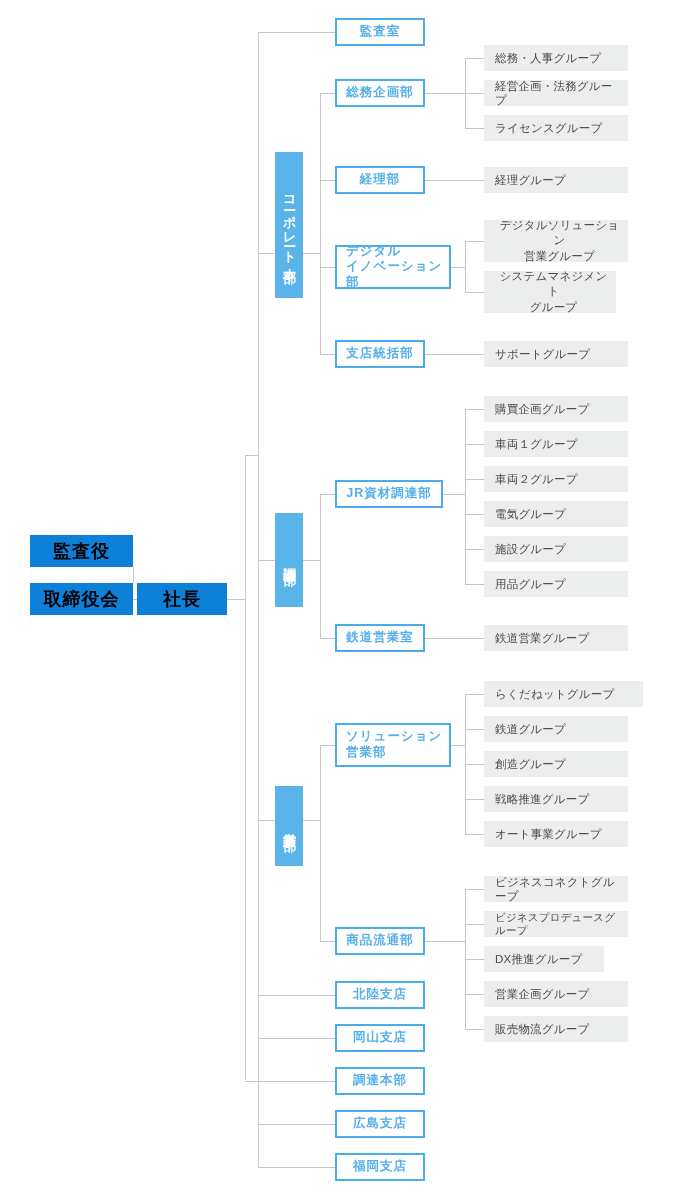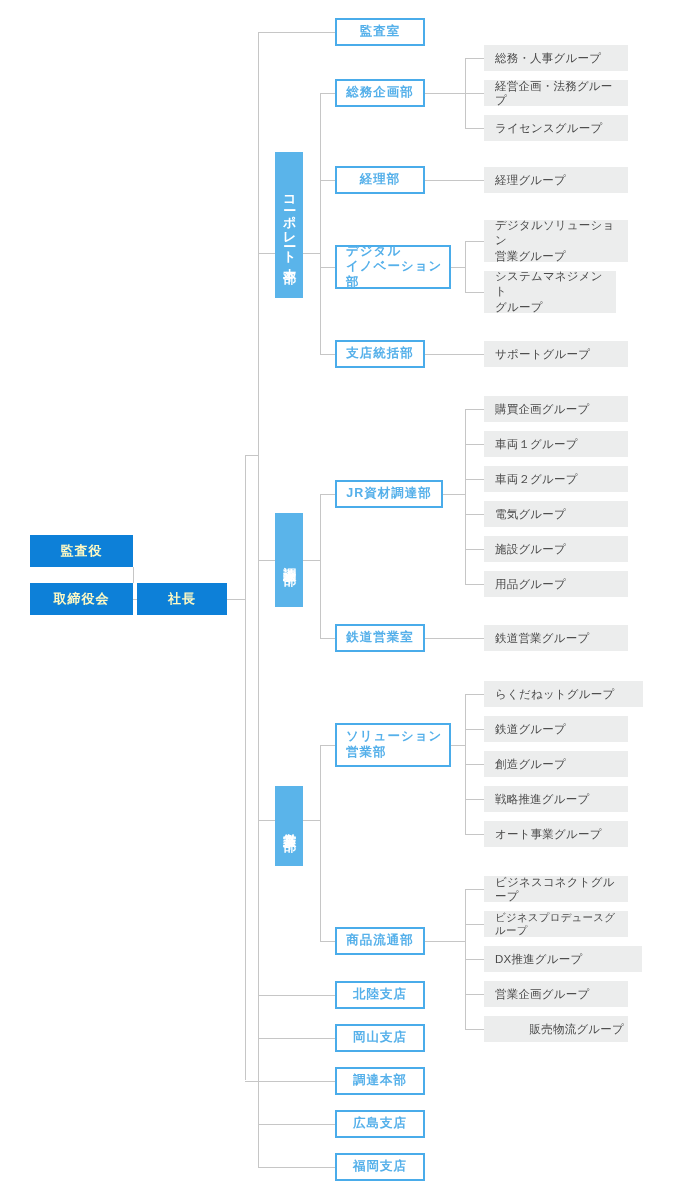--- a/index.html
+++ b/index.html
@@ -15,39 +15,39 @@
   .ln{position:absolute;background:#c6c6c6;}
   .lnh{height:1px;}
   .lnv{width:1px;}
 
   
   .box{position:absolute;box-sizing:border-box;display:flex;
        align-items:center;justify-content:center;text-align:center;
        line-height:1.25;}
 
   
-  .exec{background:#0d80d8;color:#fef9c3;font-weight:bold;font-size:13px;
+  .exec{background:#0d80d8;color:#000000;font-weight:bold;font-size:18px;
         letter-spacing:1px;}
 
   
   .division{background:#5ab4ea;color:#ffffff;font-weight:bold;font-size:13px;
             writing-mode:vertical-rl;text-orientation:upright;
             letter-spacing:2px;}
 
   
   .dept{background:#ffffff;border:2px solid #4aacea;color:#55b0ea;
         font-size:12.5px;font-weight:bold;letter-spacing:1px;padding:0 4px;}
   .dept.two{justify-content:flex-start;text-align:left;padding-left:9px;
             font-size:12.5px;}
 
   
   .group{background:#eceded;color:#4a4a4a;font-size:11.5px;
          justify-content:flex-start;text-align:left;padding-left:11px;
          padding-right:4px;letter-spacing:0.2px;}
-  .group.two{line-height:1.35;}
+  .group.two{line-height:1.35;text-align:center;}
 
   .nowrap{white-space:pre-line;}
 </style>
 </head>
 <body>
 
 <div id="stage">
 
   <div class="ln lnv" style="left:133px;top:567px;height:16px;"></div>
 
@@ -259,27 +259,27 @@
   <div class="box group" style="left:484px;top:821px;width:144px;height:26px;">
     <span>オート事業グループ</span>
   </div>
 
   <div class="box group" style="left:484px;top:876px;width:144px;height:26px;">
     <span>ビジネスコネクトグループ</span>
   </div>
   <div class="box group" style="left:484px;top:911px;width:144px;height:26px;font-size:10.5px;">
     <span>ビジネスプロデュースグループ</span>
   </div>
-  <div class="box group" style="left:484px;top:946px;width:158px;height:26px;text-align:right;">
+  <div class="box group" style="left:484px;top:946px;width:120px;height:26px;text-align:right;">
     <span>DX推進グループ</span>
   </div>
   <div class="box group" style="left:484px;top:981px;width:144px;height:26px;">
     <span>営業企画グループ</span>
   </div>
-  <div class="box group" style="left:484px;top:1016px;width:144px;height:26px;justify-content:flex-end;">
+  <div class="box group" style="left:484px;top:1016px;width:144px;height:26px;">
     <span>販売物流グループ</span>
   </div>
 
   <div class="box dept" style="left:335px;top:981px;width:90px;height:28px;">
     <span>北陸支店</span>
   </div>
   <div class="box dept" style="left:335px;top:1024px;width:90px;height:28px;">
     <span>岡山支店</span>
   </div>
   <div class="box dept" style="left:335px;top:1067px;width:90px;height:28px;">

